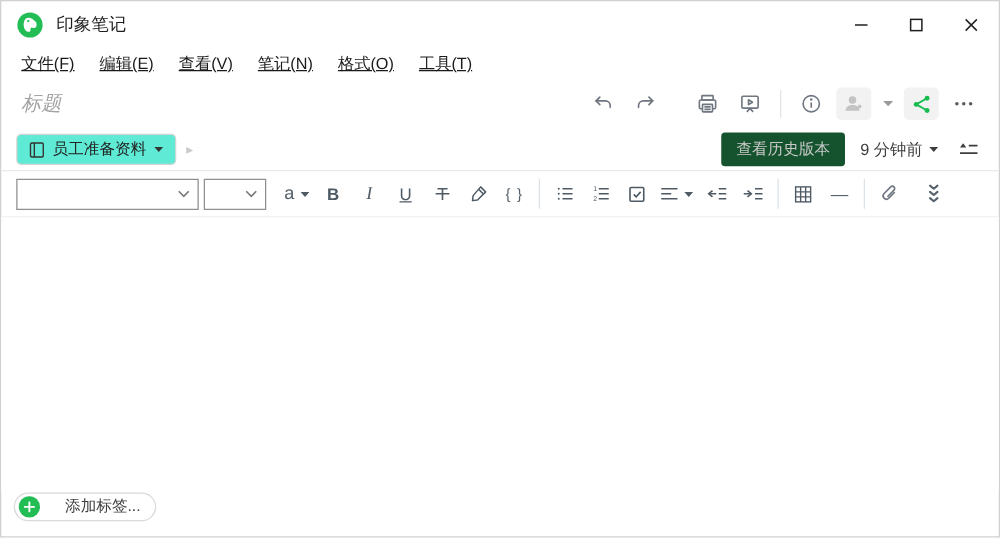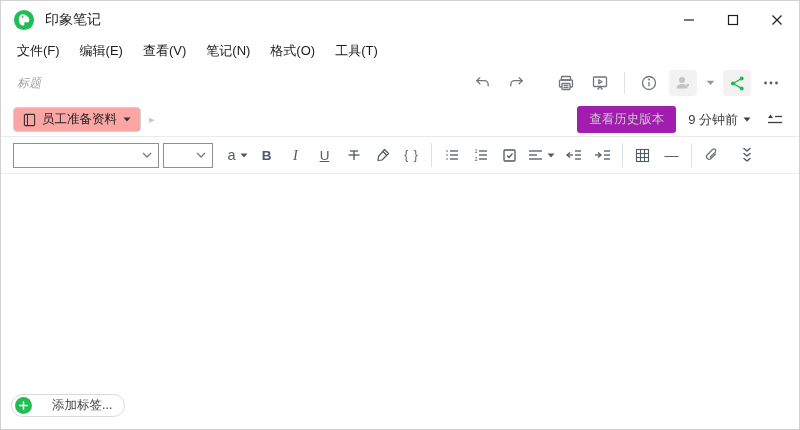--- a/index.html
+++ b/index.html
@@ -11,36 +11,36 @@
     border:1px solid #d0d0d0;
   }
   
   .titlebar { height:38px; display:flex; align-items:center; padding-left:12px; flex:0 0 auto; }
   .logo { width:22px; height:22px; margin-right:10px; flex:0 0 auto; }
   .win-title { font-size:14px; color:#1f1f1f; }
   .win-controls { margin-left:auto; display:flex; height:100%; }
   .win-btn { width:44px; height:100%; display:flex; align-items:center; justify-content:center; cursor:pointer; color:#1f1f1f; }
   
   .menubar { height:24px; display:flex; align-items:center; padding-left:6px; flex:0 0 auto; }
-  .menu-item { font-size:13px; color:#1a1a1a; padding:2px 10px; cursor:pointer; border-radius:3px; }
+  .menu-item { font-size:13px; color:#1a1a1a; padding:2px 10px; cursor:pointer; border-radius:3px;text-decoration:underline; }
   
   .title-row { height:40px; display:flex; align-items:center; padding:0 14px 0 16px; flex:0 0 auto; }
-  .title-placeholder { font-size:12px; font-style:italic; color:#a3a3a3; }
+  .title-placeholder { font-size:16px; font-style:italic; color:#a3a3a3; }
   .header-actions { margin-left:auto; display:flex; align-items:center; gap:6px; }
   .icon-btn { width:28px; height:26px; display:flex; align-items:center; justify-content:center; cursor:pointer; border-radius:4px; }
   .icon-btn svg { display:block; }
   .chip { background:#f2f2f2; }
   .v-div { width:1px; height:22px; background:#e2e2e2; margin:0 4px; }
   .caret-sm { width:14px; height:26px; display:flex; align-items:center; justify-content:center; cursor:pointer; }
   
   .meta-row { height:34px; display:flex; align-items:center; padding:0 12px; border-bottom:1px solid #eaeaea; flex:0 0 auto; }
-  .notebook-btn { display:inline-flex; align-items:center; gap:6px; border:1px solid #d3d3d3; border-radius:4px; padding:3px 9px; font-size:12.5px; color:#222; cursor:pointer; background:#fca5a5; }
+  .notebook-btn { display:inline-flex; align-items:center; gap:6px; border:1px solid #d3d3d3; border-radius:4px; padding:3px 9px; font-size:12.5px; color:#222; cursor:pointer; background:#5eead4; }
   .crumb-next { color:#c9c9c9; font-size:11px; margin-left:8px; }
   .meta-right { margin-left:auto; display:flex; align-items:center; gap:12px; }
-  .history-btn { background:#a21caf; color:#c8c8c8; border:none; font-size:12.5px; padding:5px 12px; border-radius:3px; cursor:default; font-family:inherit; }
+  .history-btn { background:#14532d; color:#c8c8c8; border:none; font-size:12.5px; padding:5px 12px; border-radius:3px; cursor:default; font-family:inherit; }
   .timestamp { display:flex; align-items:center; gap:5px; font-size:13px; color:#3d3d3d; cursor:pointer; }
   
   .toolbar { height:37px; display:flex; align-items:center; padding:0 12px; border-bottom:1px solid #ededed; flex:0 0 auto; }
   .select-box { border:1px solid #8f8f8f; height:25px; display:flex; align-items:center; justify-content:flex-end; padding-right:6px; cursor:pointer; background:#fff; }
   .select-font { width:146px; margin-right:4px; }
   .select-size { width:50px; margin-right:10px; }
   .tb-btn { min-width:29px; height:28px; display:flex; align-items:center; justify-content:center; cursor:pointer; border-radius:3px; color:#4e5a64; }
   .tb-txt { font-size:14px; }
   .bold-glyph { font-weight:700; font-size:13.5px; }
   .italic-glyph { font-family:"Liberation Serif", serif; font-style:italic; font-size:14.5px; }

